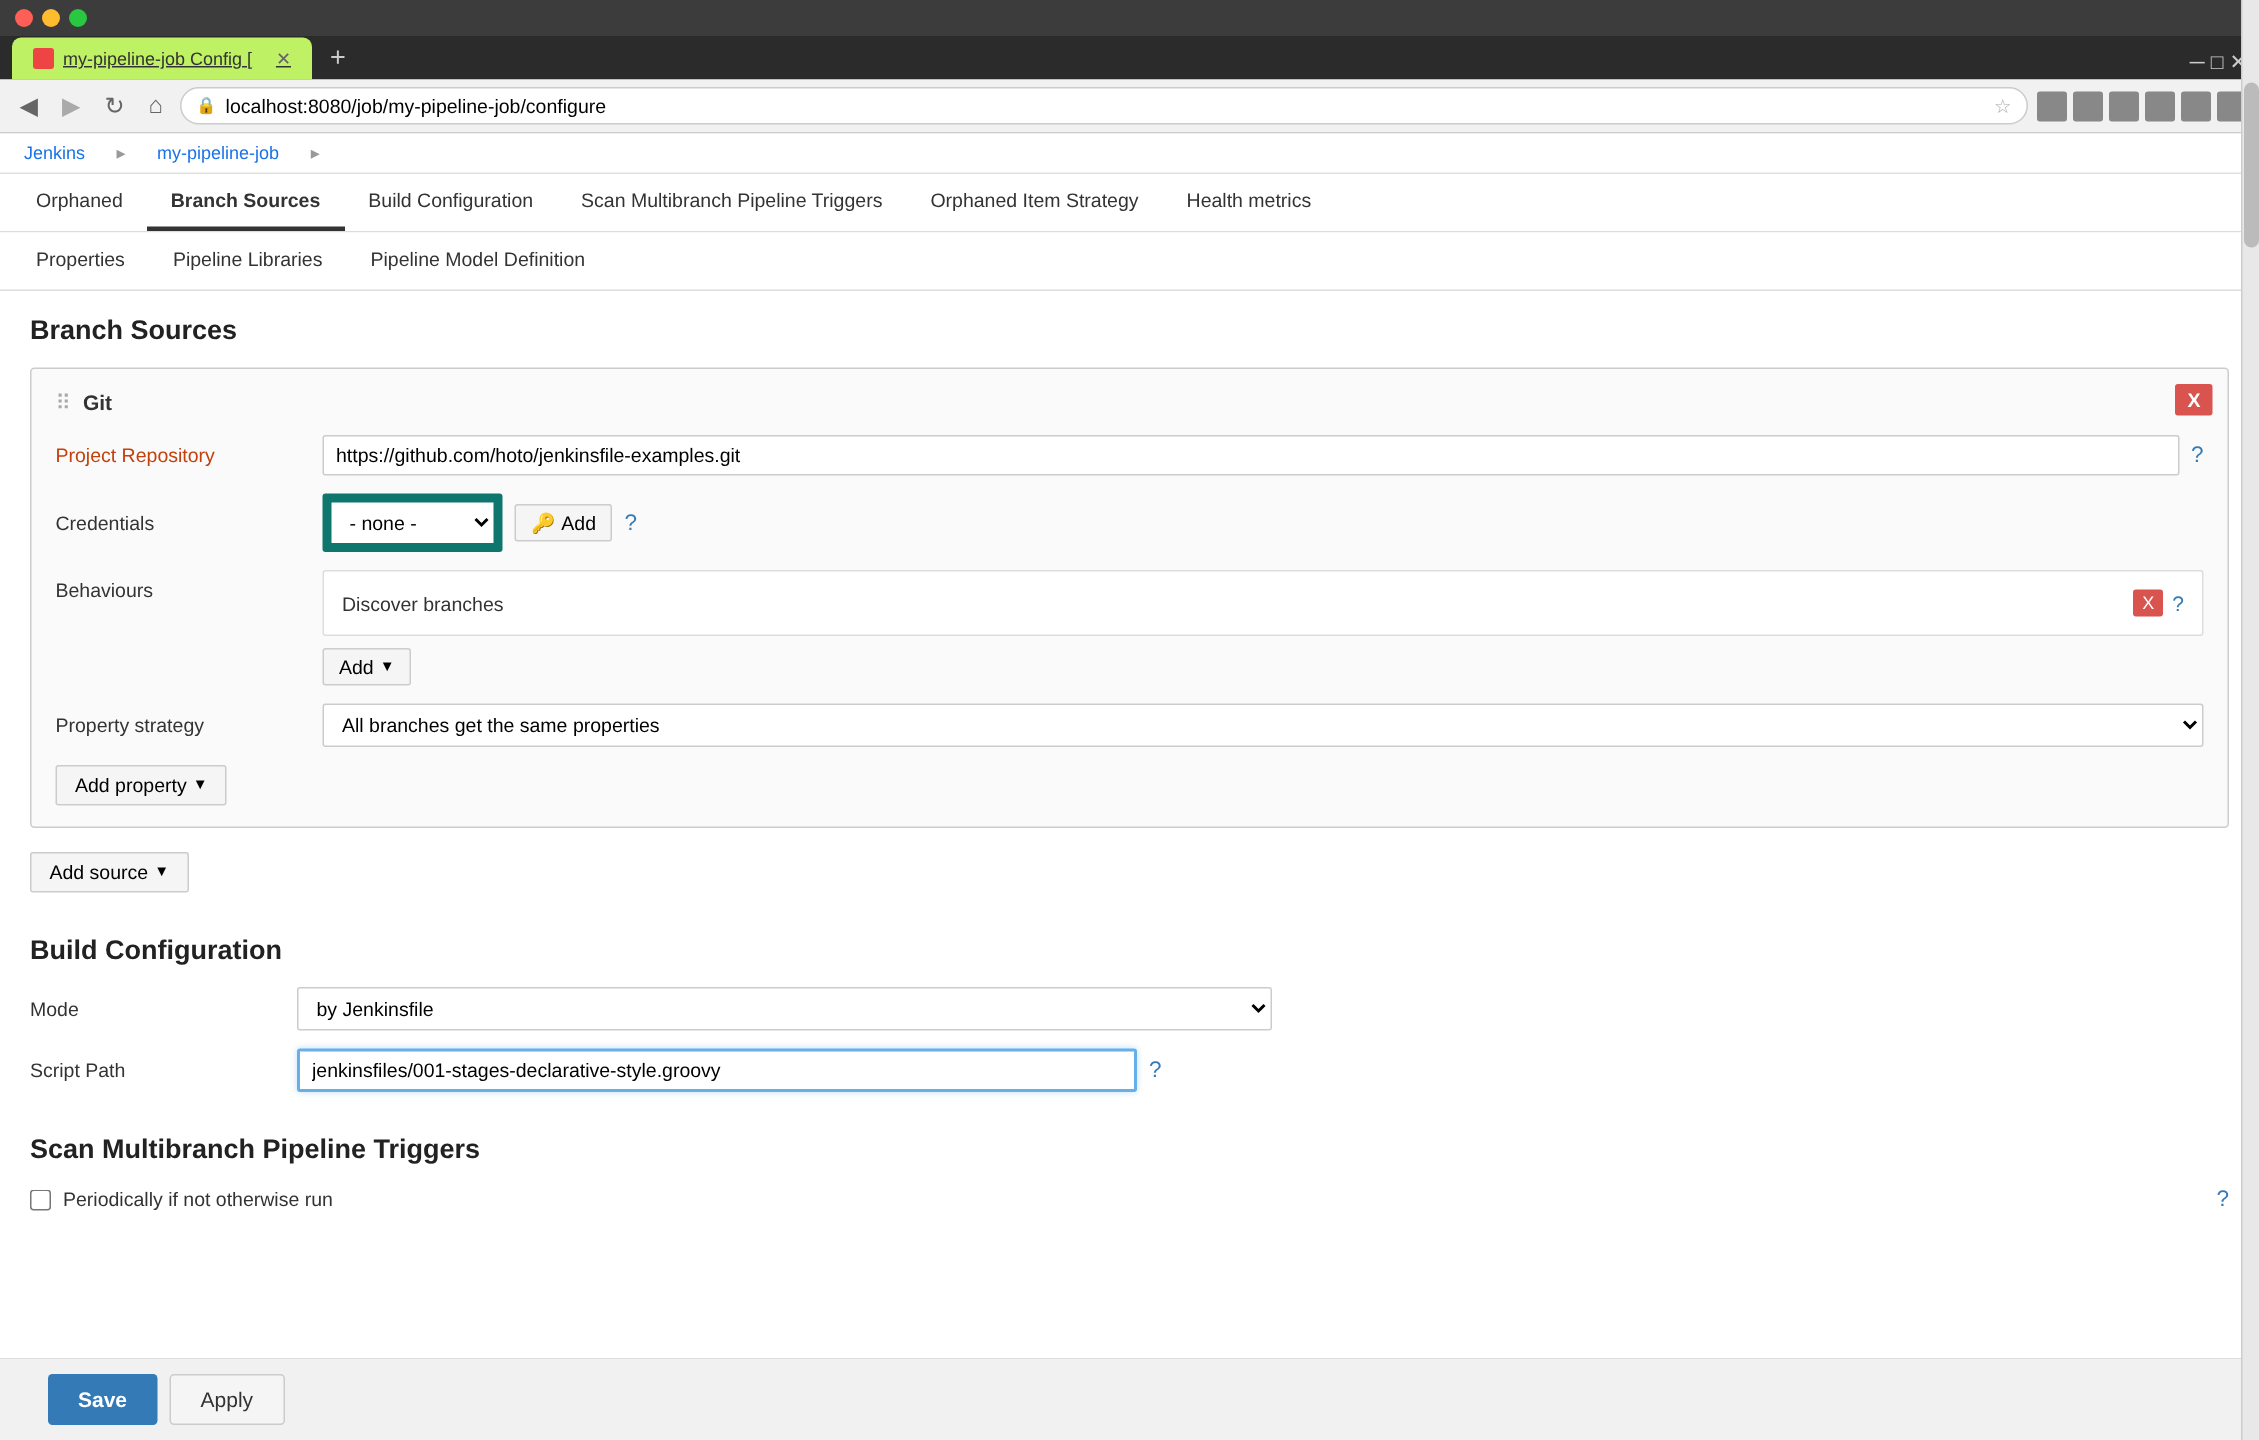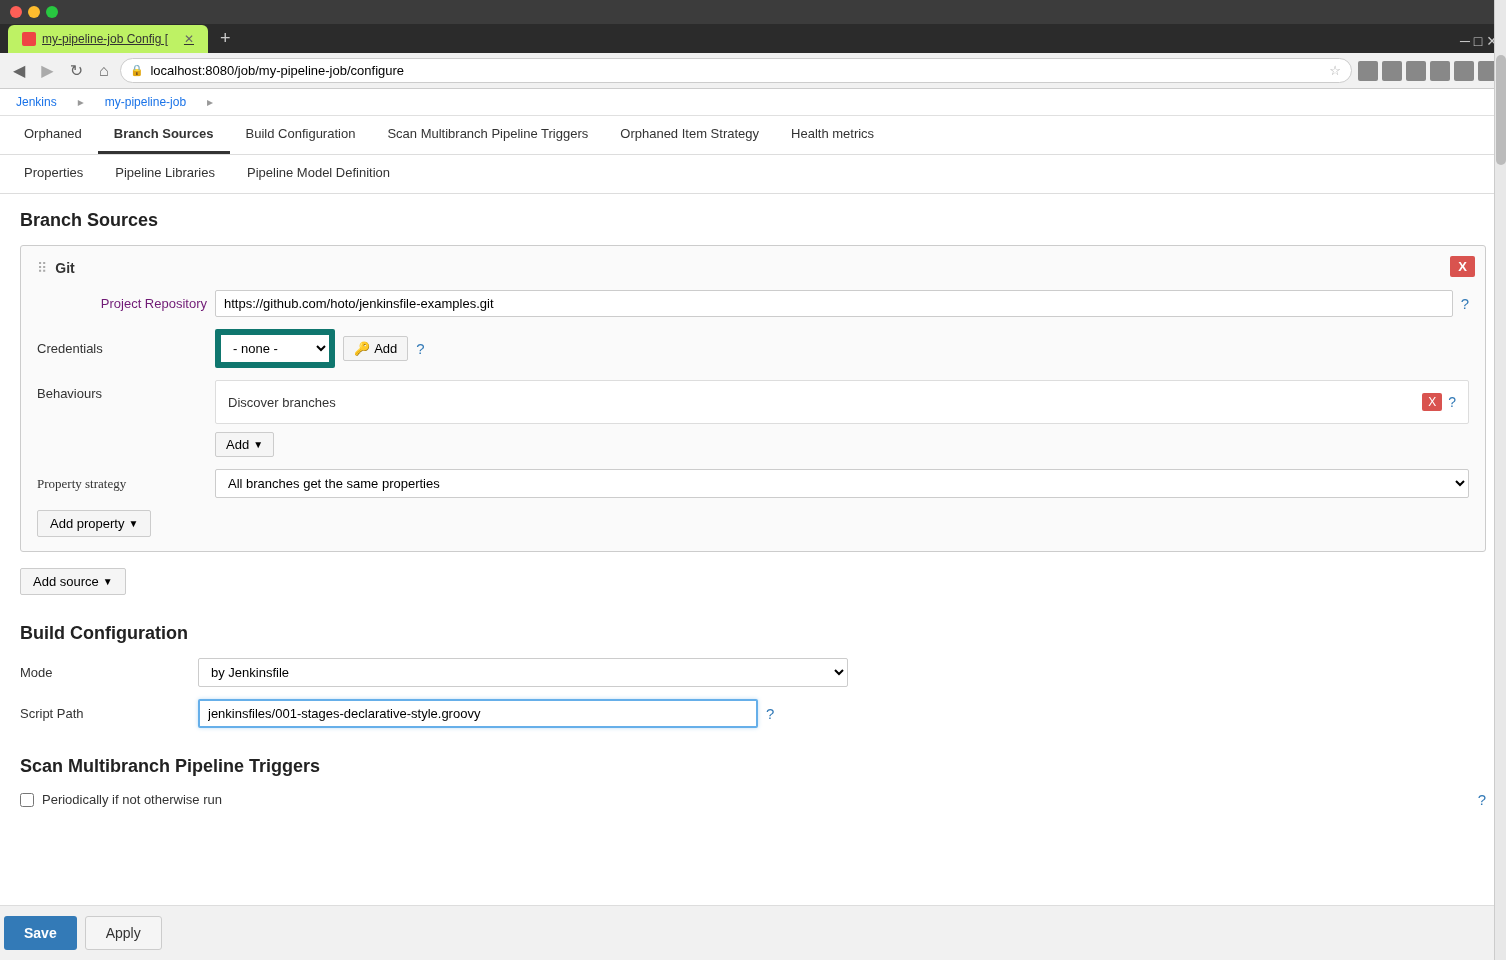--- a/index.html
+++ b/index.html
@@ -100,21 +100,21 @@
       <h2 style="font-size:18px; font-weight:bold; margin-bottom:14px; color:#222;">Branch Sources</h2>
 
       <div style="border:1px solid #ccc; border-radius:3px; background:#fafafa; padding:14px 16px; margin-bottom:16px; position:relative;">
         <div style="display:flex; align-items:center; gap:8px; margin-bottom:14px;">
           <span style="color:#aaa; font-size:14px; cursor:move;">⠿</span>
           <span style="font-weight:bold; font-size:14px;">Git</span>
         </div>
         <button style="position:absolute; top:10px; right:10px; background:#d9534f; color:white; border:none; padding:3px 8px; cursor:pointer; font-weight:bold; border-radius:2px; font-size:13px;">X</button>
 
         <div style="display:flex; align-items:center; margin-bottom:12px; gap:8px;">
-          <span style="min-width:170px; font-size:13px; color:#701a75; flex-shrink:0;text-align:right;">Project Repository</span>
+          <span style="min-width:170px; font-size:13px; color:#c2410c; flex-shrink:0;">Project Repository</span>
           <input type="text" style="flex: 1 1 0%; padding: 5px 8px; border: 1px solid rgb(204, 204, 204); border-radius: 2px; font-size: 13px;" value="https://github.com/hoto/jenkinsfile-examples.git">
           <span style="color:#337ab7; cursor:pointer; font-size:15px;">?</span>
         </div>
 
         <div style="display:flex; align-items:center; margin-bottom:12px; gap:8px;">
           <span style="min-width:170px; font-size:13px; color:#333; flex-shrink:0;">Credentials</span>
           <select style="padding:5px 8px; border:6px solid #0f766e; border-radius:2px; font-size:13px; background:white; min-width:120px;">
             <option>- none -</option>
           </select>
           <button style="background:#f5f5f5; border:1px solid #ccc; padding:4px 10px; cursor:pointer; font-size:13px; border-radius:2px; display:inline-flex; align-items:center; gap:4px;">
@@ -137,21 +137,21 @@
               </div>
             </div>
             <button style="background:#f5f5f5; border:1px solid #ccc; padding:4px 10px; cursor:pointer; font-size:13px; border-radius:2px; display:inline-flex; align-items:center; gap:4px; margin-top:8px;">
               <span>Add</span>
               <span style="font-size:10px;">▼</span>
             </button>
           </div>
         </div>
 
         <div style="display:flex; align-items:center; margin-bottom:12px; gap:8px;">
-          <span style="min-width:170px; font-size:13px; color:#333; flex-shrink:0;font-family:Liberation Serif, serif;">Property strategy</span>
+          <span style="min-width:170px; font-size:13px; color:#333; flex-shrink:0;">Property strategy</span>
           <div style="flex:1; display:flex; align-items:center; gap:6px;">
             <select style="flex:1; padding:5px 8px; border:1px solid #ccc; border-radius:2px; font-size:13px; background:white;">
               <option>All branches get the same properties</option>
             </select>
           </div>
         </div>
 
         <div style="display:flex; align-items:center; gap:8px; ">
           <button style="background:#f5f5f5; border:1px solid #ccc; padding:5px 12px; cursor:pointer; font-size:13px; border-radius:2px; display:inline-flex; align-items:center; gap:4px;">
             <span>Add property</span>
@@ -192,20 +192,20 @@
         <input type="checkbox" style="width: 14px; height: 14px;">
         <span style="font-size:13px;">Periodically if not otherwise run</span>
         <span style="color:#337ab7; cursor:pointer; font-size:15px; margin-left:auto;">?</span>
       </div>
     </div>
 
 
   </div>
 </div>
 
-<div style="position:fixed; bottom:0; left:0; right:0; background:rgba(241,241,241,0.97); padding:10px 4px; display:flex; gap:8px; border-top:1px solid #ddd; z-index:100;">
+<div style="position:fixed; bottom:0; left:0; right:0; background:rgba(241,241,241,0.97); padding:10px 32px; display:flex; gap:8px; border-top:1px solid #ddd; z-index:100;">
   <button style="background:#337ab7; color:white; border:none; padding:8px 20px; cursor:pointer; font-size:14px; border-radius:3px; font-weight:bold;">Save</button>
   <button style="background:#f5f5f5; color:#333; border:1px solid #ccc; padding:8px 20px; cursor:pointer; font-size:14px; border-radius:3px;">Apply</button>
 </div>
 
 <div style="position:fixed; right:0; top:0; bottom:0; width:12px; background:#e8e8e8; border-left:1px solid #ccc; z-index:200;">
   <div style="position:absolute; top:55px; width:10px; height:110px; background:#bbb; border-radius:5px; left:1px;"></div>
 </div>
 
 </body></html>

